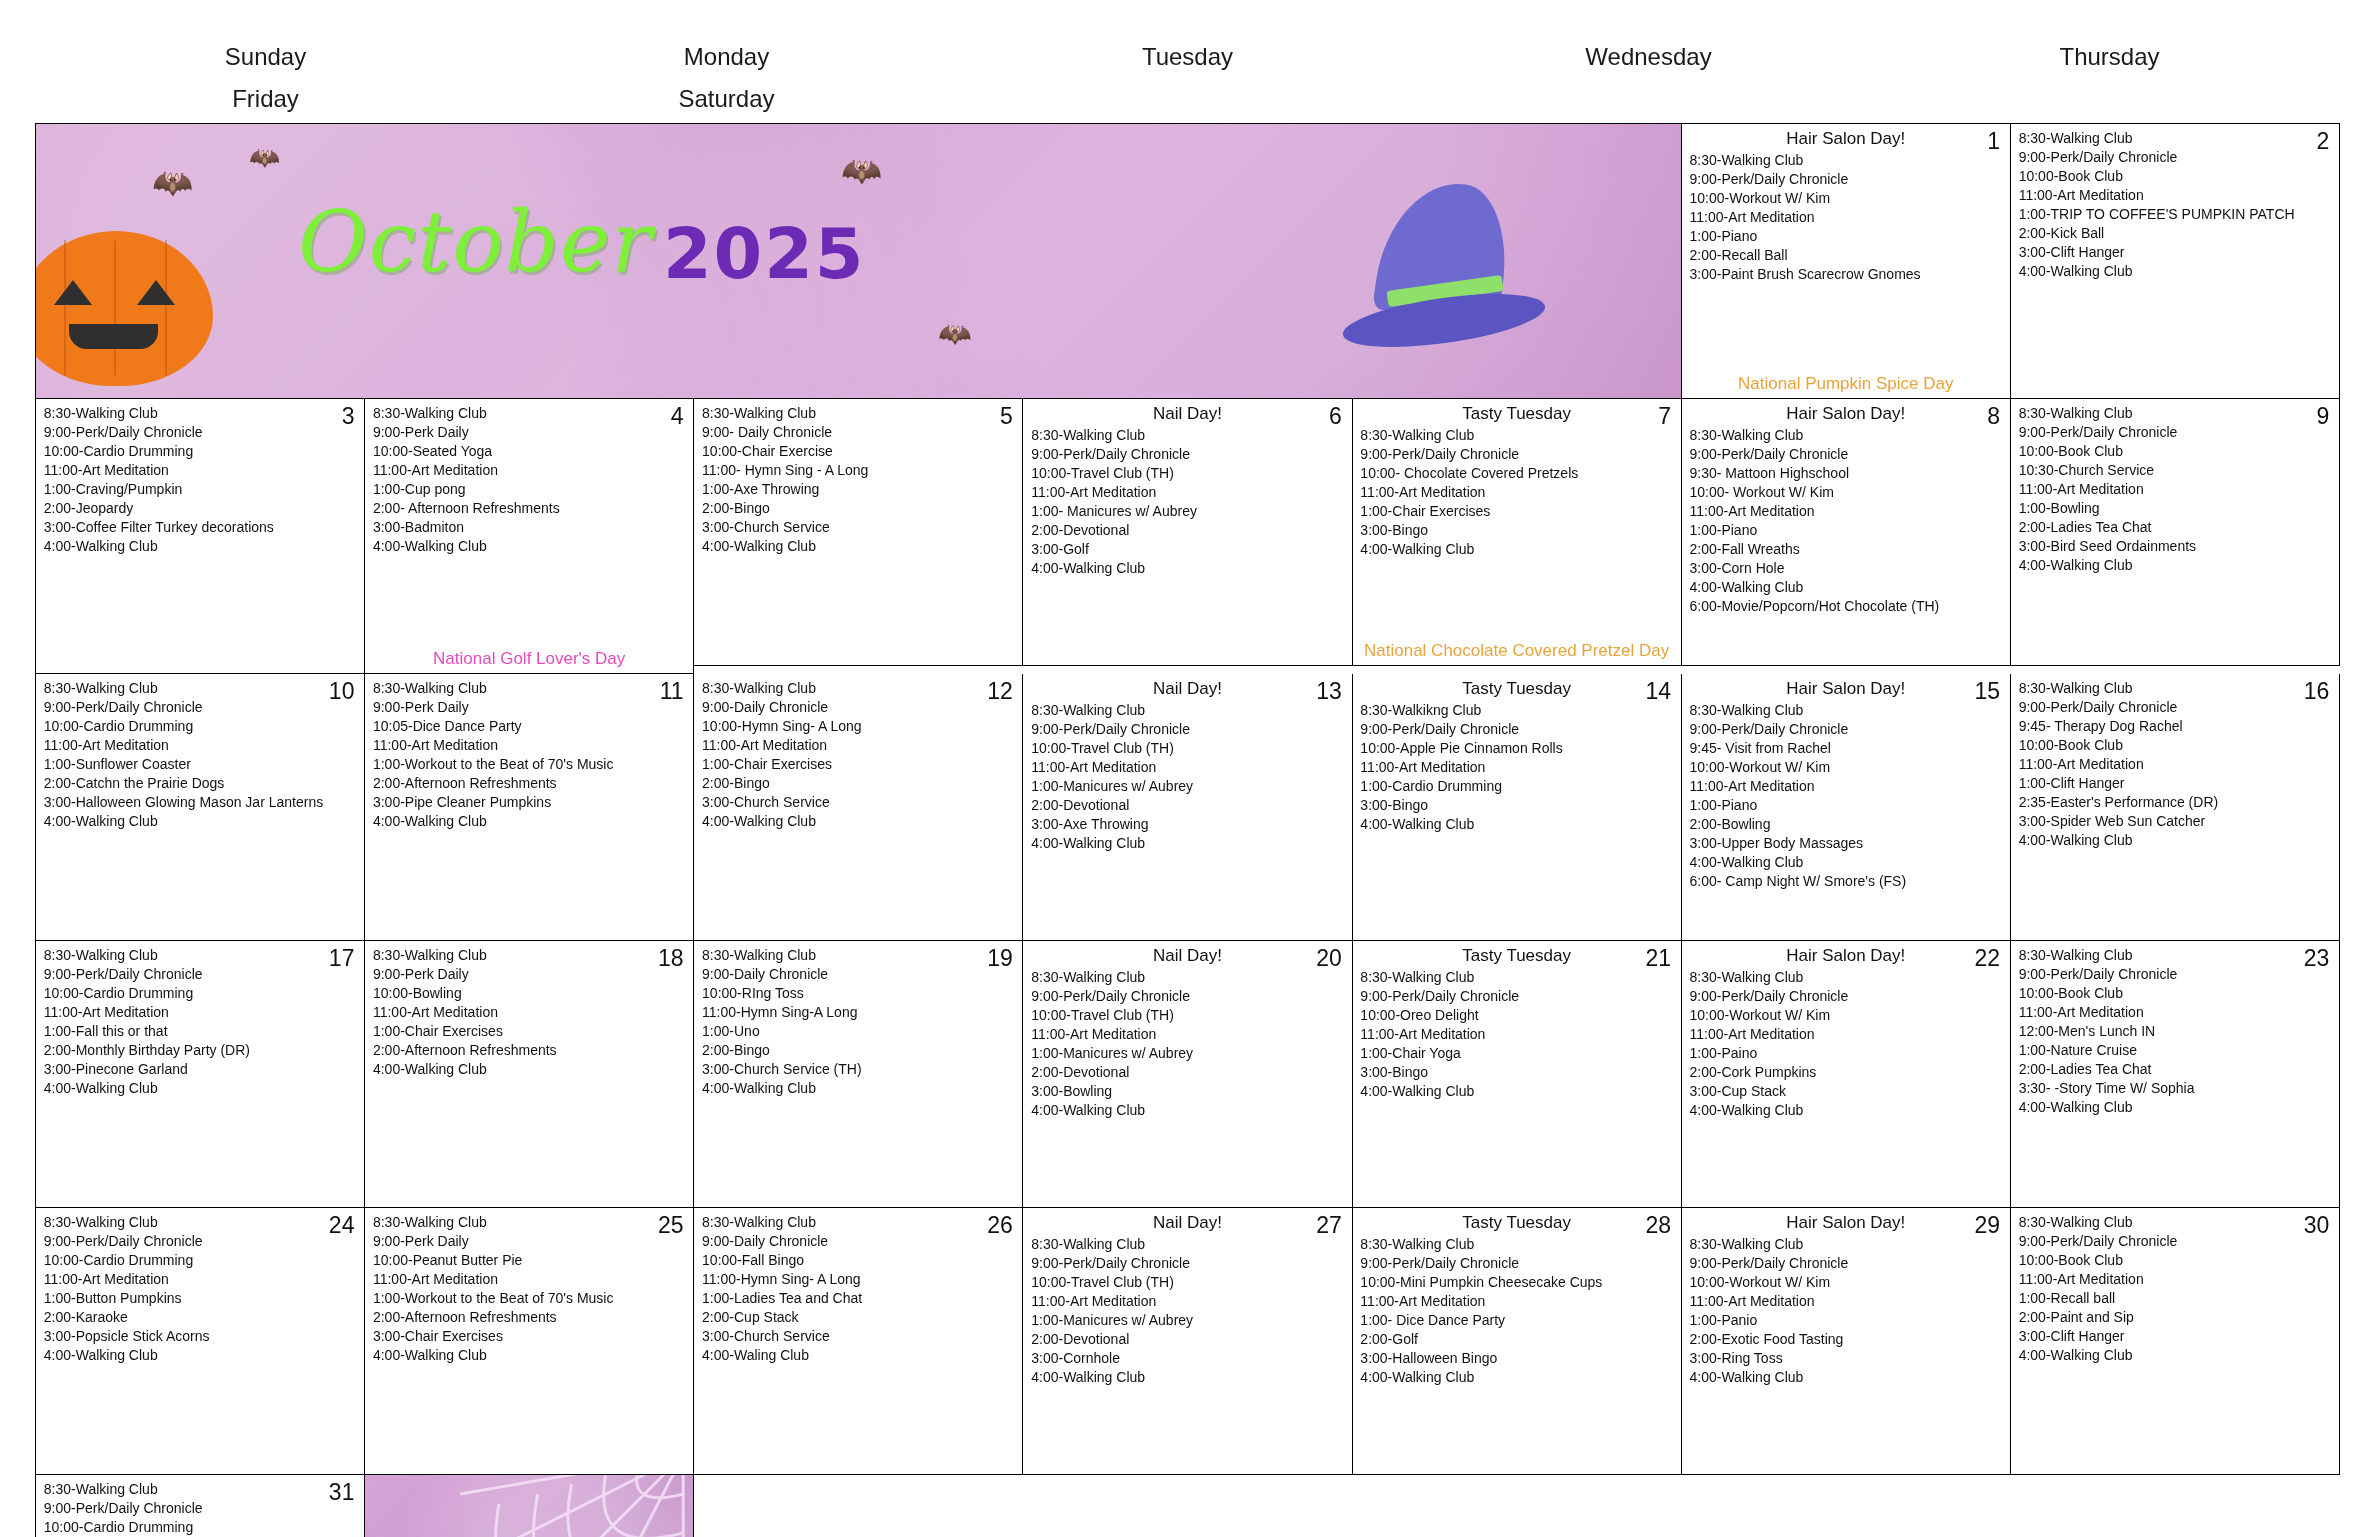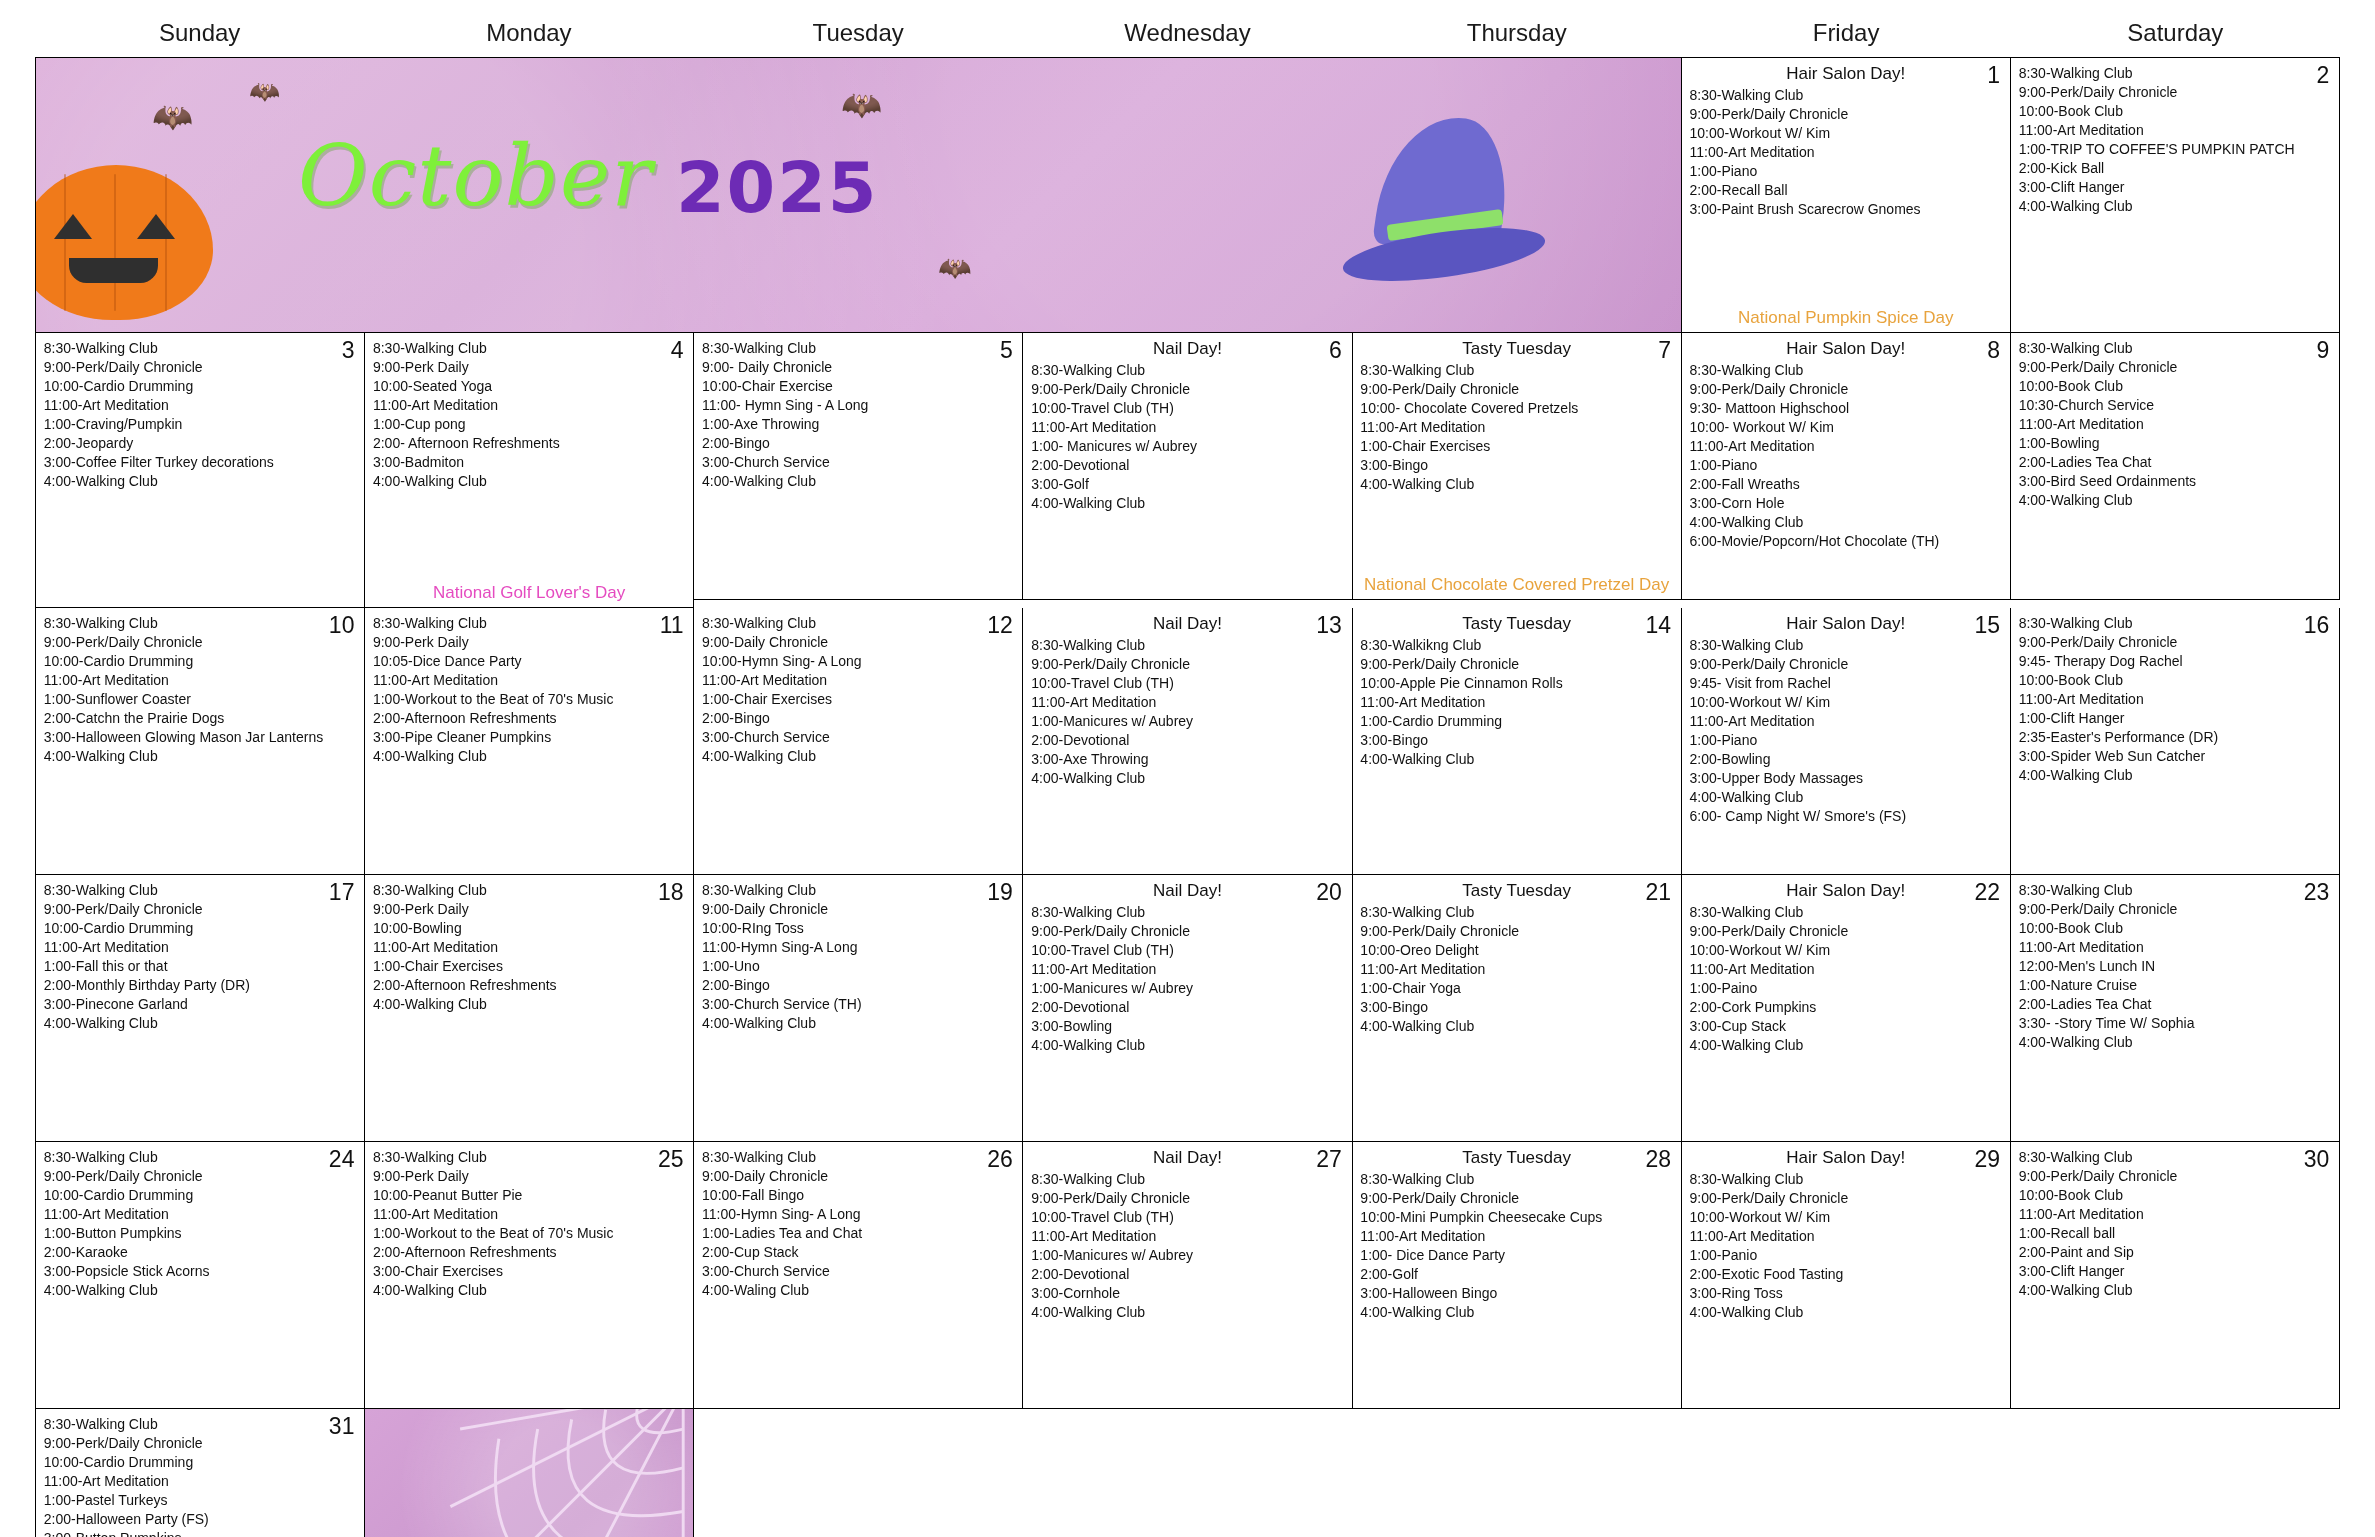--- a/index.html
+++ b/index.html
@@ -7,21 +7,21 @@
   body {
     width: 2375px; height: 1537px;
     background: #ffffff;
     font-family: "Liberation Sans", sans-serif;
     color: #111;
     overflow: hidden;
   }
   .page { width: 2375px; height: 1537px; padding: 15.5px 35px 0 35px; position: relative; }
 
   
-  .dow-row { display: grid; grid-template-columns: repeat(7, 1fr); }
+  .dow-row { display: grid; grid-template-columns: repeat(5, 1fr); margin-top: 24px; }
   .dow { text-align: center; font-size: 24px; padding: 3.9px 0 9.7px 0; color:#1a1a1a; }
 
   
   .grid { display: grid; grid-template-columns: repeat(7, 1fr); border-left: 1px solid #000; border-top: 1px solid #000; }
   .cell { border-right: 1px solid #000; border-bottom: 1px solid #000; position: relative; padding: 5.8px 7.8px 3.9px 7.8px; height: 267px; overflow: hidden; }
   .cell.r0 { height: 275px; }
   .daynum { position: absolute; top: 3.9px; right: 9.7px; font-size: 23px; color: #111; }
   .toptitle { text-align: center; font-size: 17px; margin: 0 0 1.9px 0; color:#111; }
   ul.acts { list-style: none; margin: 0; padding: 0; }
   ul.acts li { font-size: 14px; line-height: 19px; white-space: nowrap; color: #111; }
@@ -37,21 +37,21 @@
       linear-gradient(135deg,#d9a6d6 0%, #cf9ad0 35%, #d6a3d7 60%, #c893cb 100%);
   }
   .banner .title {
     position: absolute; left: 262px; top: 68px;
     font-family: "DejaVu Serif", serif; font-style: italic; font-weight: normal;
     font-size: 85px; color: #7ef03a;
     text-shadow: 1.9px 2.9px 0 rgba(80,160,40,.35);
     letter-spacing: 1px;
   }
   .banner .year {
-    position: absolute; left: 640px; top: 89px;
+    position: absolute; left: 627px; top: 89px;
     font-family: "DejaVu Sans", sans-serif; font-weight: bold;
     font-size: 70px; color: #6d2bb5; letter-spacing: 1.9px;
   }
   
   .pumpkin { position:absolute; left: -17.5px; top: 107px; width: 194px; height: 155px; }
   .pumpkin .body { position:absolute; inset:0; background:#f07a1a; border-radius: 50% 50% 48% 48%/55% 55% 45% 45%; }
   .pumpkin .rib { position:absolute; top:6%; bottom:6%; width:2.9px; background:rgba(180,80,10,.45); border-radius:2.9px;}
   .pumpkin .eye { position:absolute; width:0;height:0;border-left:19.4px solid transparent;border-right:19.4px solid transparent;border-bottom:25px solid #2f2f2f;}
   .pumpkin .mouth{ position:absolute; left:50px; top:93px; width:89px; height:25px; background:#2f2f2f; border-radius: 0 0 17.5px 17.5px;}
   

